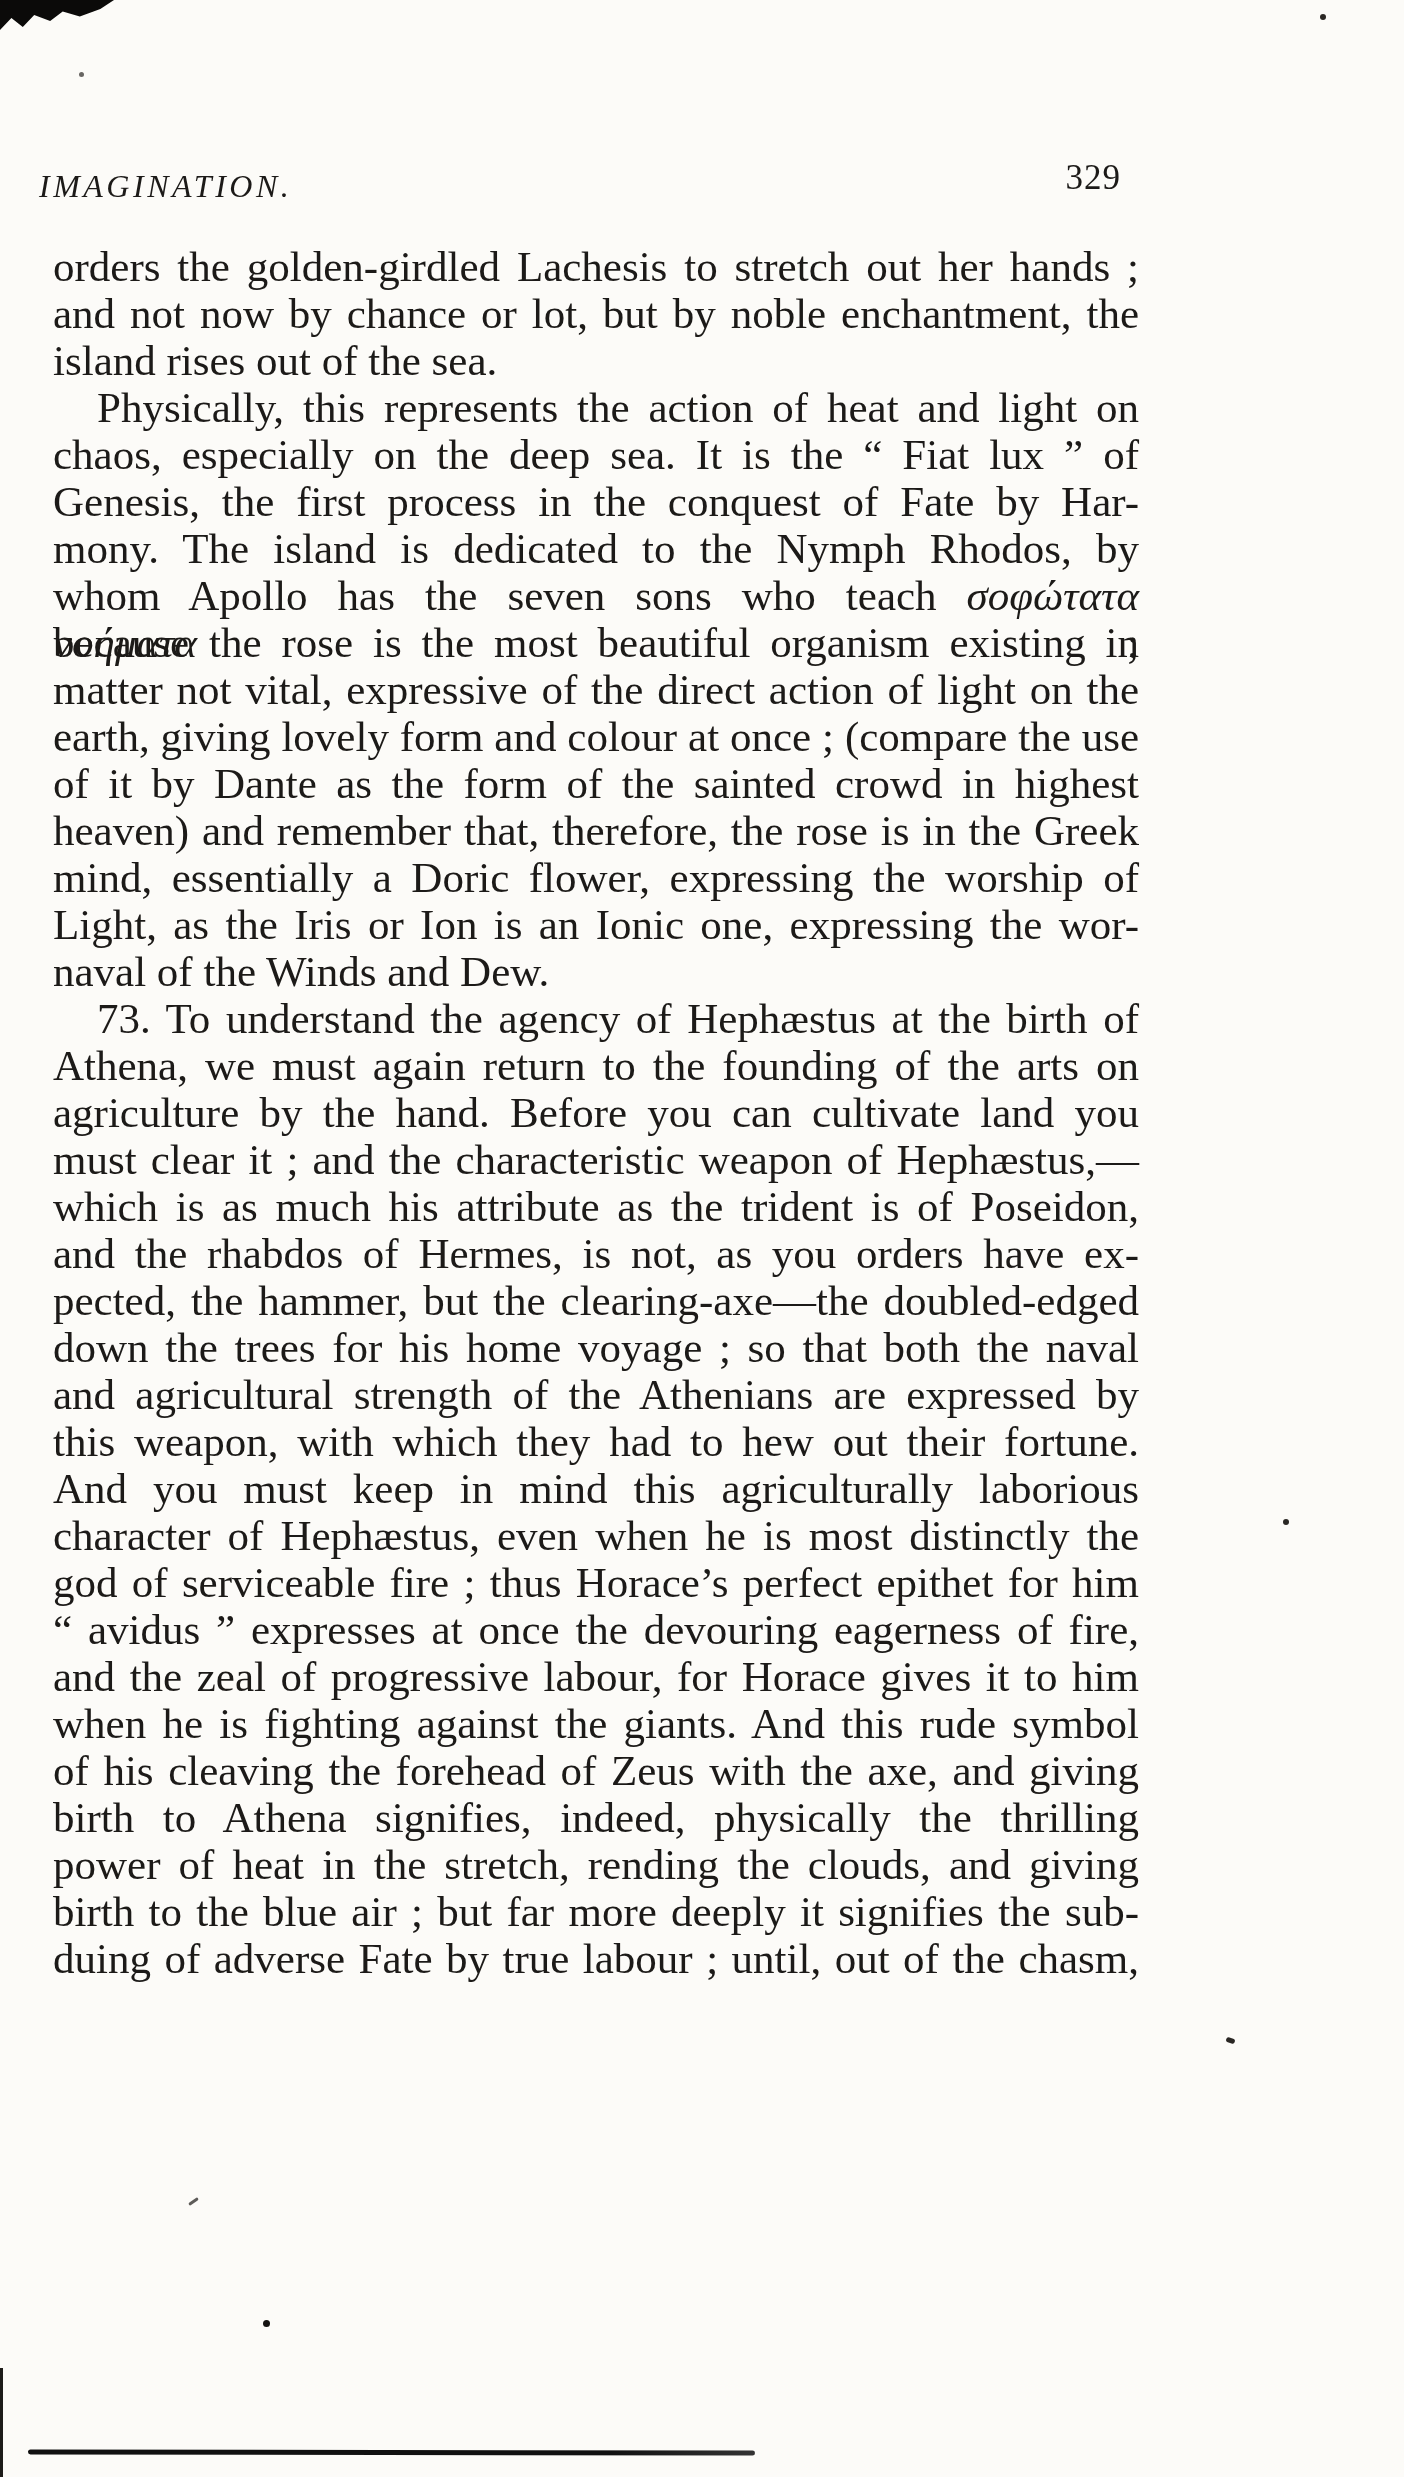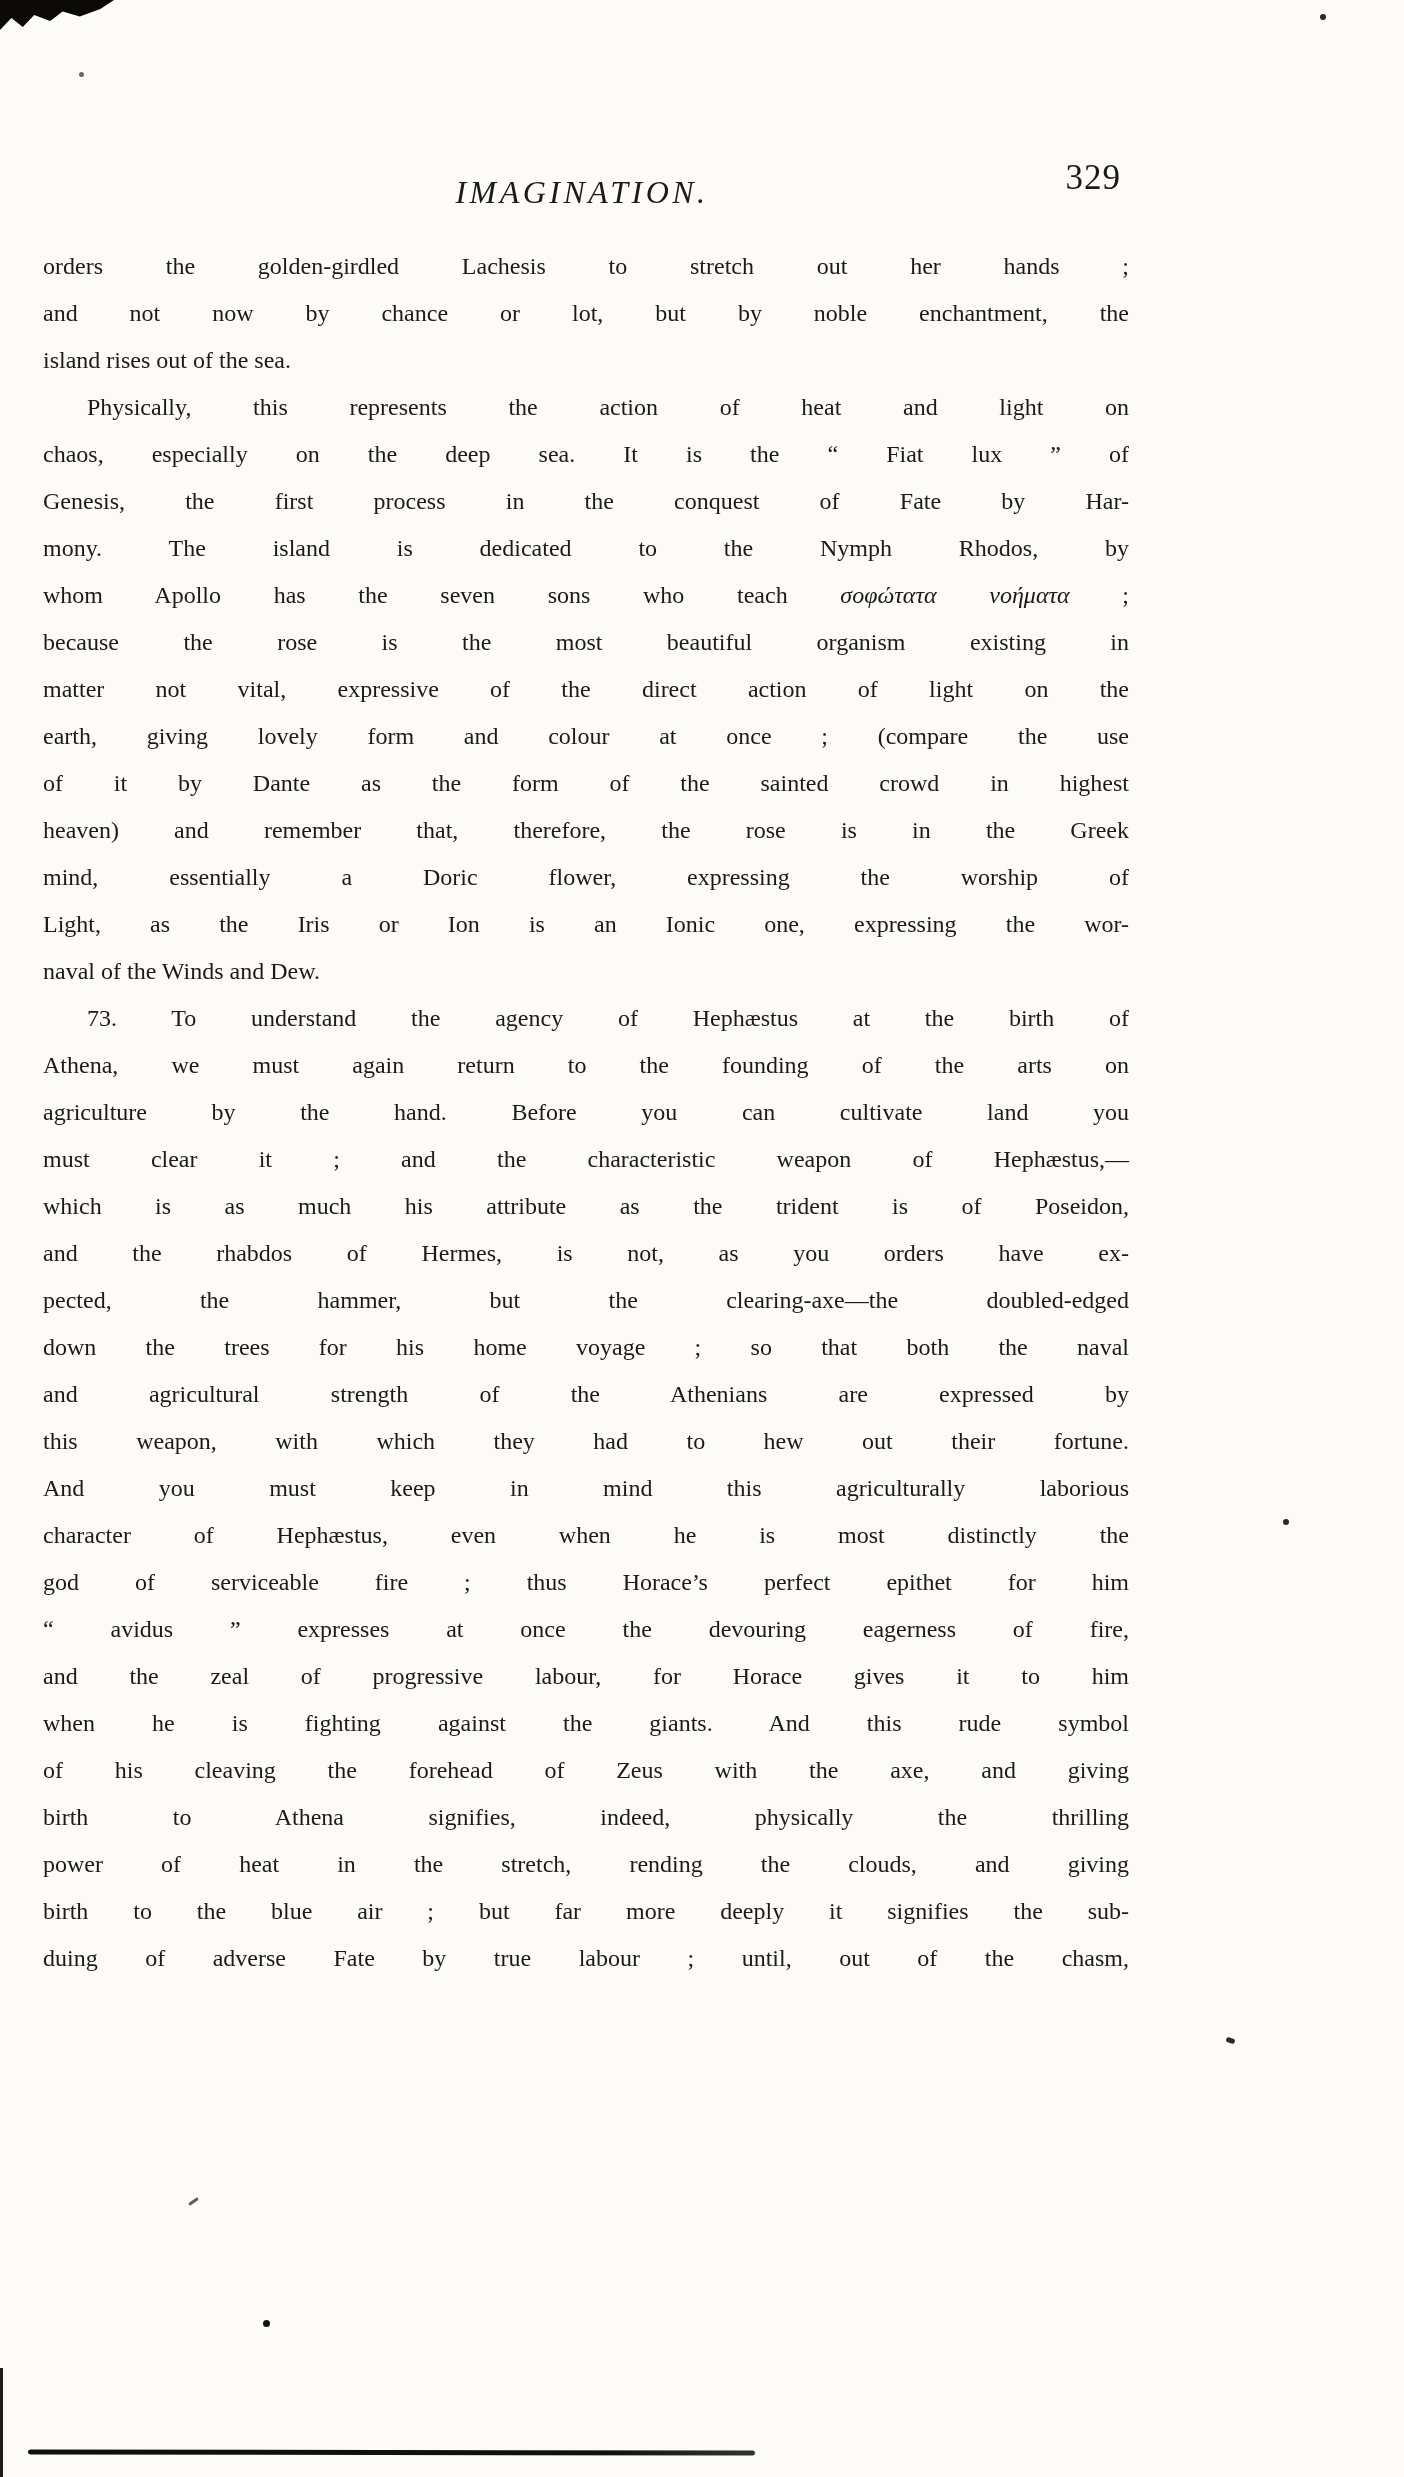--- a/index.html
+++ b/index.html
@@ -13,38 +13,37 @@
     overflow: hidden;
   }
   .scan-page { position: absolute; inset: 0; overflow: hidden; }
 
   .header {
     position: absolute;
     left: 39px; top: 158px;
     width: 1086px; height: 50px;
   }
   .running-title {
-    position: absolute; left: 0; right: 0; top: 16px;
-    text-align: center;
+    position: absolute; left: 0; right: 0; top: 10px;
     font-style: italic;
     font-size: 32px;
     letter-spacing: 3.5px;
   }
   .page-number {
     position: absolute; right: 4px; top: 0;
     font-size: 35px;
     letter-spacing: 1px;
     font-family: Liberation Serif, serif;
   }
 
   .text-block {
     position: absolute;
-    left: 43px; top: 243px;
+    left: 53px; top: 243px;
     width: 1086px;
-    font-size: 24px;
+    font-size: 43px;
     line-height: 47px;
     font-family: Liberation Serif, serif;
   }
   .paragraph { margin: 0; }
   .line {
     height: 47px;
     text-align: justify;
     text-align-last: justify;
   }
   .line.last { text-align-last: left; }

